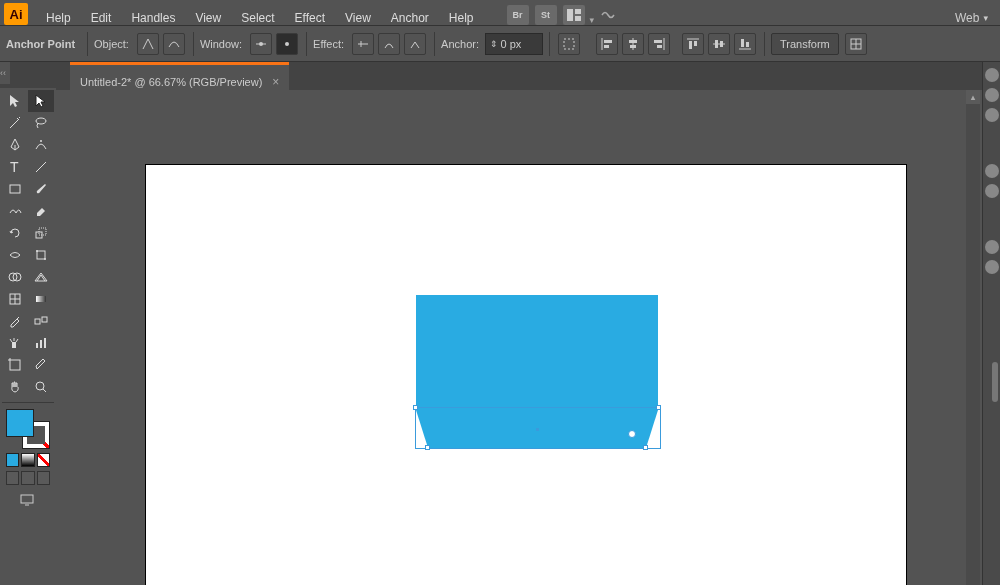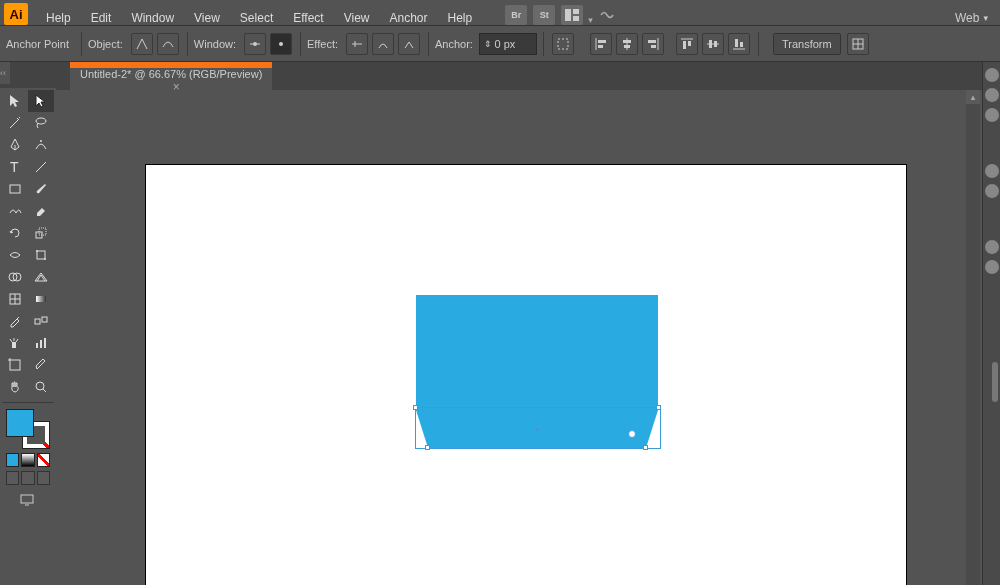--- a/index.html
+++ b/index.html
@@ -11,25 +11,25 @@
 .menu-spacer { flex: 1; }
 .menu-icon-btn { width: 22px; height: 20px; background: #6a6a6a; margin: 0 3px; display: flex; align-items: center; justify-content: center; color: #ccc; font-size: 9px; font-weight: bold; border-radius: 2px; cursor: pointer; }
 .workspace-btn { color: #ccc; font-size: 12px; padding: 0 8px; cursor: pointer; display: flex; align-items: center; gap: 4px; }
 
 .control-bar { height: 36px; background: #535353; display: flex; align-items: center; padding: 0 6px; border-bottom: 1px solid #333; font-size: 11px; color: #ccc; }
 .ctrl-label { margin-right: 6px; font-size: 11px; }
 .ctrl-btn { width: 22px; height: 22px; background: #535353; border: 1px solid #3a3a3a; margin: 0 2px; display: flex; align-items: center; justify-content: center; cursor: pointer; border-radius: 2px; }
 .ctrl-btn.dark { background: #2d2d2d; }
 .ctrl-sep { width: 1px; height: 24px; background: #3a3a3a; margin: 0 6px; }
 .corner-input { width: 58px; height: 22px; background: #3a3a3a; border: 1px solid #2a2a2a; color: #ccc; font-size: 11px; padding: 0 4px; display: flex; align-items: center; }
-.transform-btn { height: 22px; background: #4a4a4a; border: 1px solid #333; color: #ccc; font-size: 11px; padding: 0 8px; cursor: pointer; border-radius: 2px; margin-left: 8px; }
+.transform-btn { height: 22px; background: #4a4a4a; border: 1px solid #333; color: #ccc; font-size: 11px; padding: 0 8px; cursor: pointer; border-radius: 2px; }
 .align-icon { width: 16px; height: 16px; display: flex; align-items: center; justify-content: center; }
 
 .tab-bar { height: 28px; background: #434343; display: flex; align-items: stretch; padding-left: 70px; }
-.doc-tab { background: #535353; display: flex; align-items: center; padding: 0 10px; color: #ccc; font-size: 11px; border-top: 6px solid #f97316; flex-direction: column; }
+.doc-tab { background: #535353; display: flex; align-items: center; padding: 17px 10px; color: #ccc; font-size: 11px; border-top: 3px solid #f97316; }
 .tab-close { margin-left: 10px; color: #aaa; cursor: pointer; font-size: 12px; }
 
 .left-handle { position: absolute; left: 0; top: 62px; width: 10px; height: 22px; background: #535353; }
 .left-handle:before { content: "‹‹"; color: #aaa; font-size: 9px; }
 
 .toolbar { position: absolute; left: 0; top: 88px; width: 56px; background: #535353; padding: 2px; }
 .tool-row { display: flex; }
 .tool { width: 26px; height: 22px; display: flex; align-items: center; justify-content: center; cursor: pointer; color: #ddd; }
 .tool.selected { background: #3a3a3a; }
 .tool svg { width: 16px; height: 16px; }
@@ -63,21 +63,21 @@
 .scroll-v { position: absolute; right: 20px; top: 90px; width: 14px; bottom: 0; background: #4a4a4a; }
 .scroll-arrow { width: 14px; height: 14px; background: #5a5a5a; color: #aaa; font-size: 9px; display: flex; align-items: center; justify-content: center; }
 </style>
 </head>
 <body>
 
 <div class="menubar">
   <div class="app-icon">Ai</div>
   <div class="menu-item">Help</div>
   <div class="menu-item">Edit</div>
-  <div class="menu-item">Window</div>
+  <div class="menu-item">Handles</div>
   <div class="menu-item">View</div>
   <div class="menu-item">Select</div>
   <div class="menu-item">Effect</div>
   <div class="menu-item">View</div>
   <div class="menu-item">Anchor</div>
   <div class="menu-item">Help</div>
   <div style="width:20px"></div>
   <div class="menu-icon-btn">Br</div>
   <div class="menu-icon-btn">St</div>
   <div class="menu-icon-btn">
@@ -94,21 +94,21 @@
       </svg>
   </div>
   <div class="menu-spacer"></div>
   <div class="workspace-btn">
     <span>Web</span>
     <span style="font-size:9px">▾</span>
   </div>
 </div>
 
 <div class="control-bar">
-  <span class="ctrl-label" style="font-weight:normal">Anchor Point</span>
+  <span class="ctrl-label" style="font-weight:bold">Anchor Point</span>
   <div class="ctrl-sep"></div>
   <span class="ctrl-label">Object:</span>
   <div class="ctrl-btn">
       <svg width="14" height="14">
         <path d="M2 12 L7 2 L12 12" stroke="#ccc" fill="none"></path>
       </svg>
     </div>
   <div class="ctrl-btn">
       <svg width="14" height="14">
         <path d="M2 10 Q7 0 12 10" stroke="#ccc" fill="none"></path>

